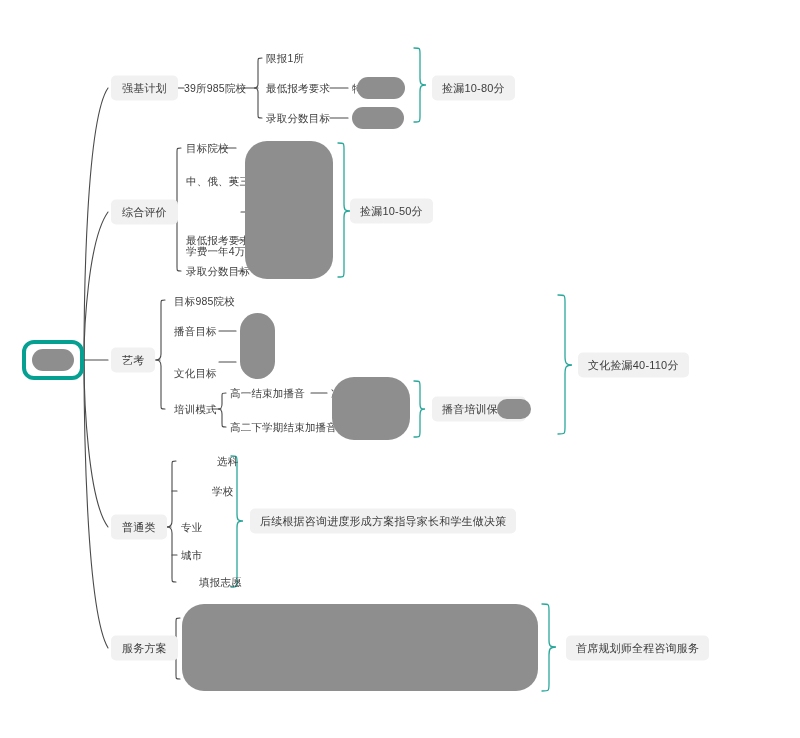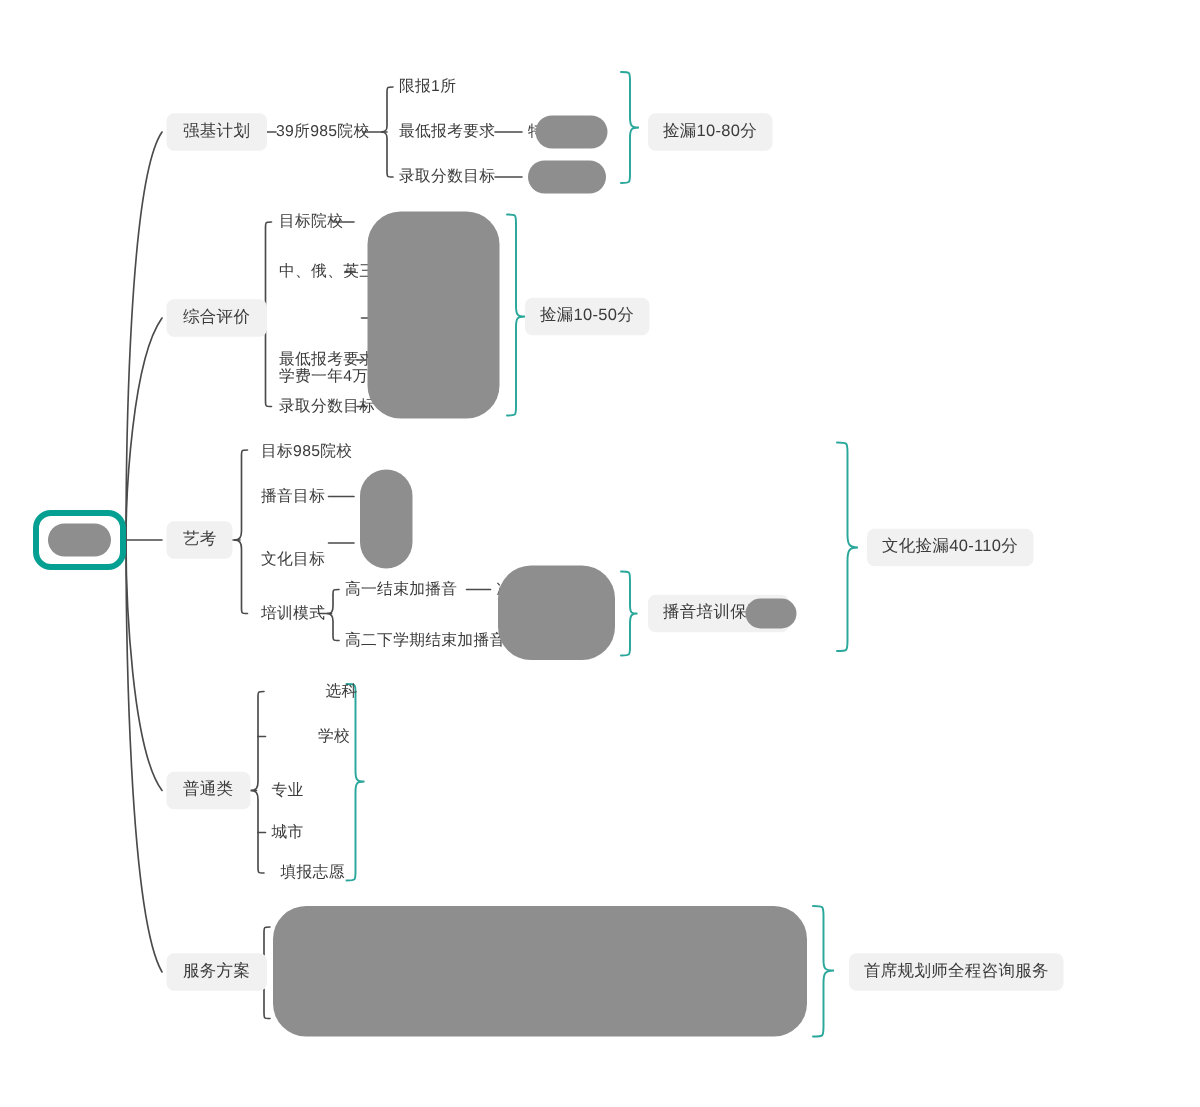--- a/index.html
+++ b/index.html
@@ -211,22 +211,23 @@
   <div class="redact pillshape inline" style="left:497px; top:409px; width:34px; height:20px;"></div>
 
   <div class="pill note" style="left:578px; top:365px;">文化捡漏40-110分</div>
 
   <div class="pill branch" style="left:111px; top:527px;">普通类</div>
 
   <div class="leaf" style="left:181px; top:461px;margin-left:36px;">选科</div>
   <div class="leaf" style="left:181px; top:491px;margin-left:31px;">学校</div>
   <div class="leaf" style="left:181px; top:527px;">专业</div>
   <div class="leaf" style="left:181px; top:555px;">城市</div>
-  <div class="leaf" style="left:187px; top:582px;">填报志愿</div>
-
+  <div class="leaf" style="left:199px; top:582px;">填报志愿</div>
+
+  <div class="pill note" style="left:250px; top:521px;">后续根据咨询进度形成方案指导家长和学生做决策</div>
 
   <div class="pill branch" style="left:111px; top:648px;">服务方案</div>
 
   <div class="redact soft" style="left:182px; top:604px; width:356px; height:87px;"></div>
 
   <div class="pill note" style="left:566px; top:648px;">首席规划师全程咨询服务</div>
 
 </div>
 
 </body></html>

